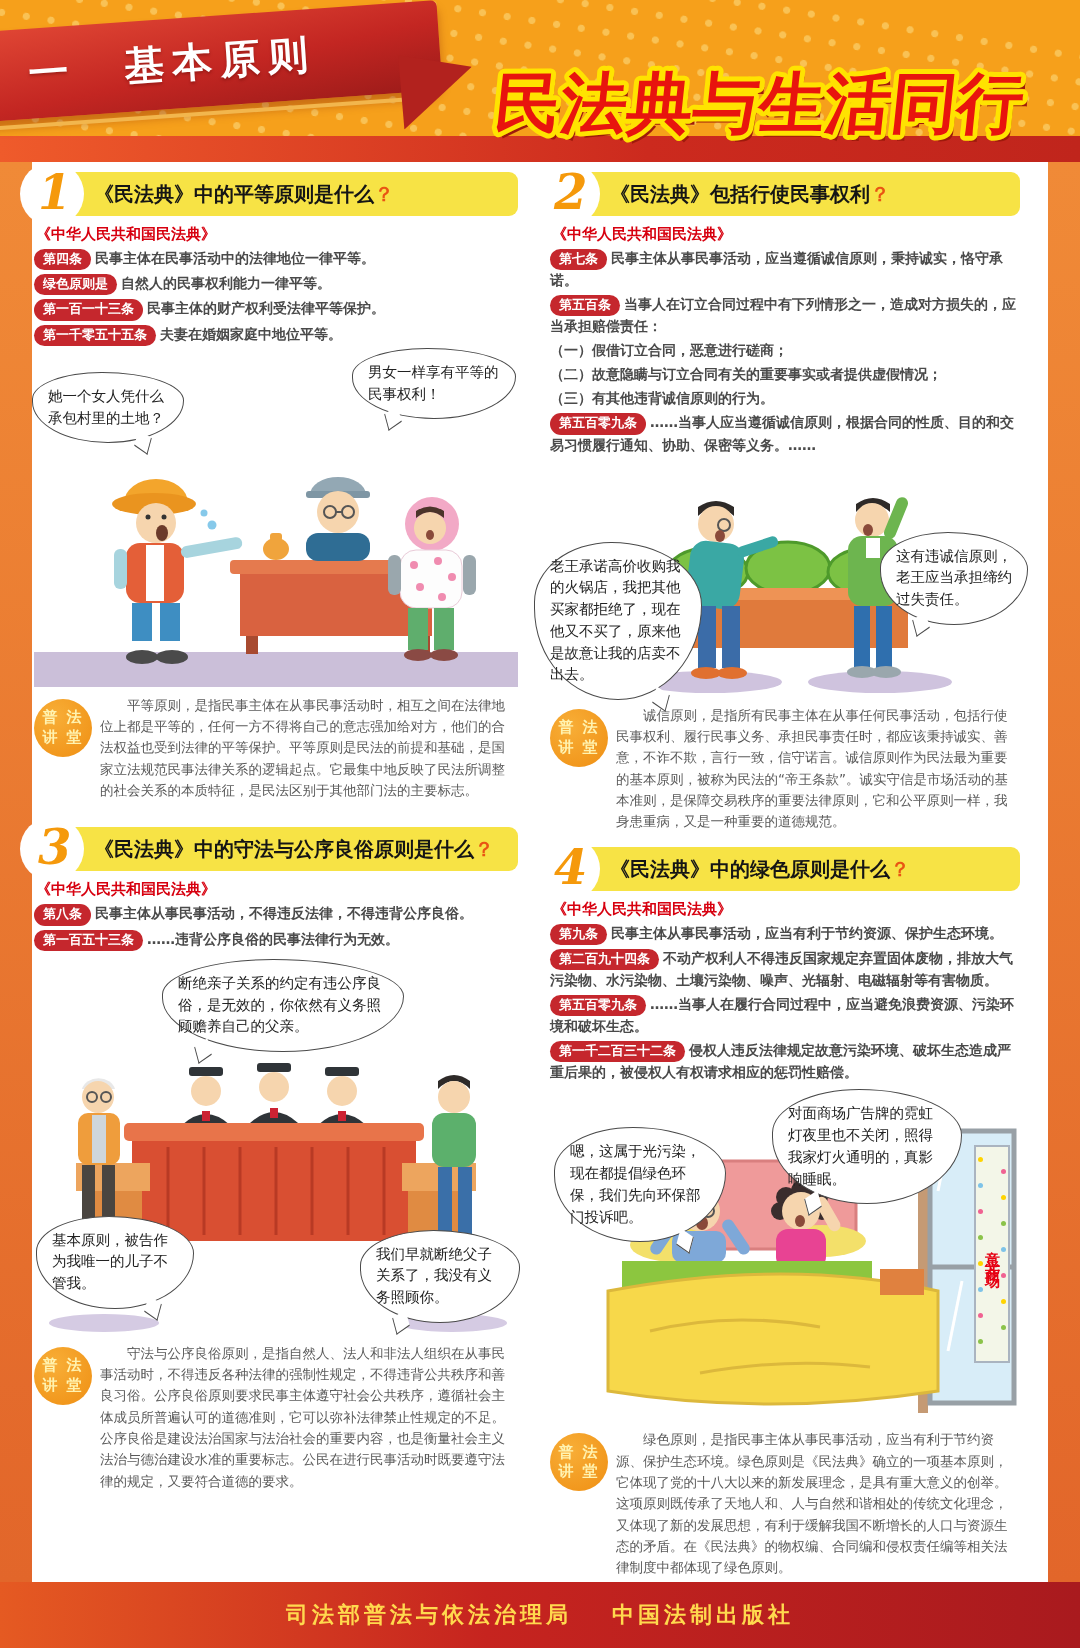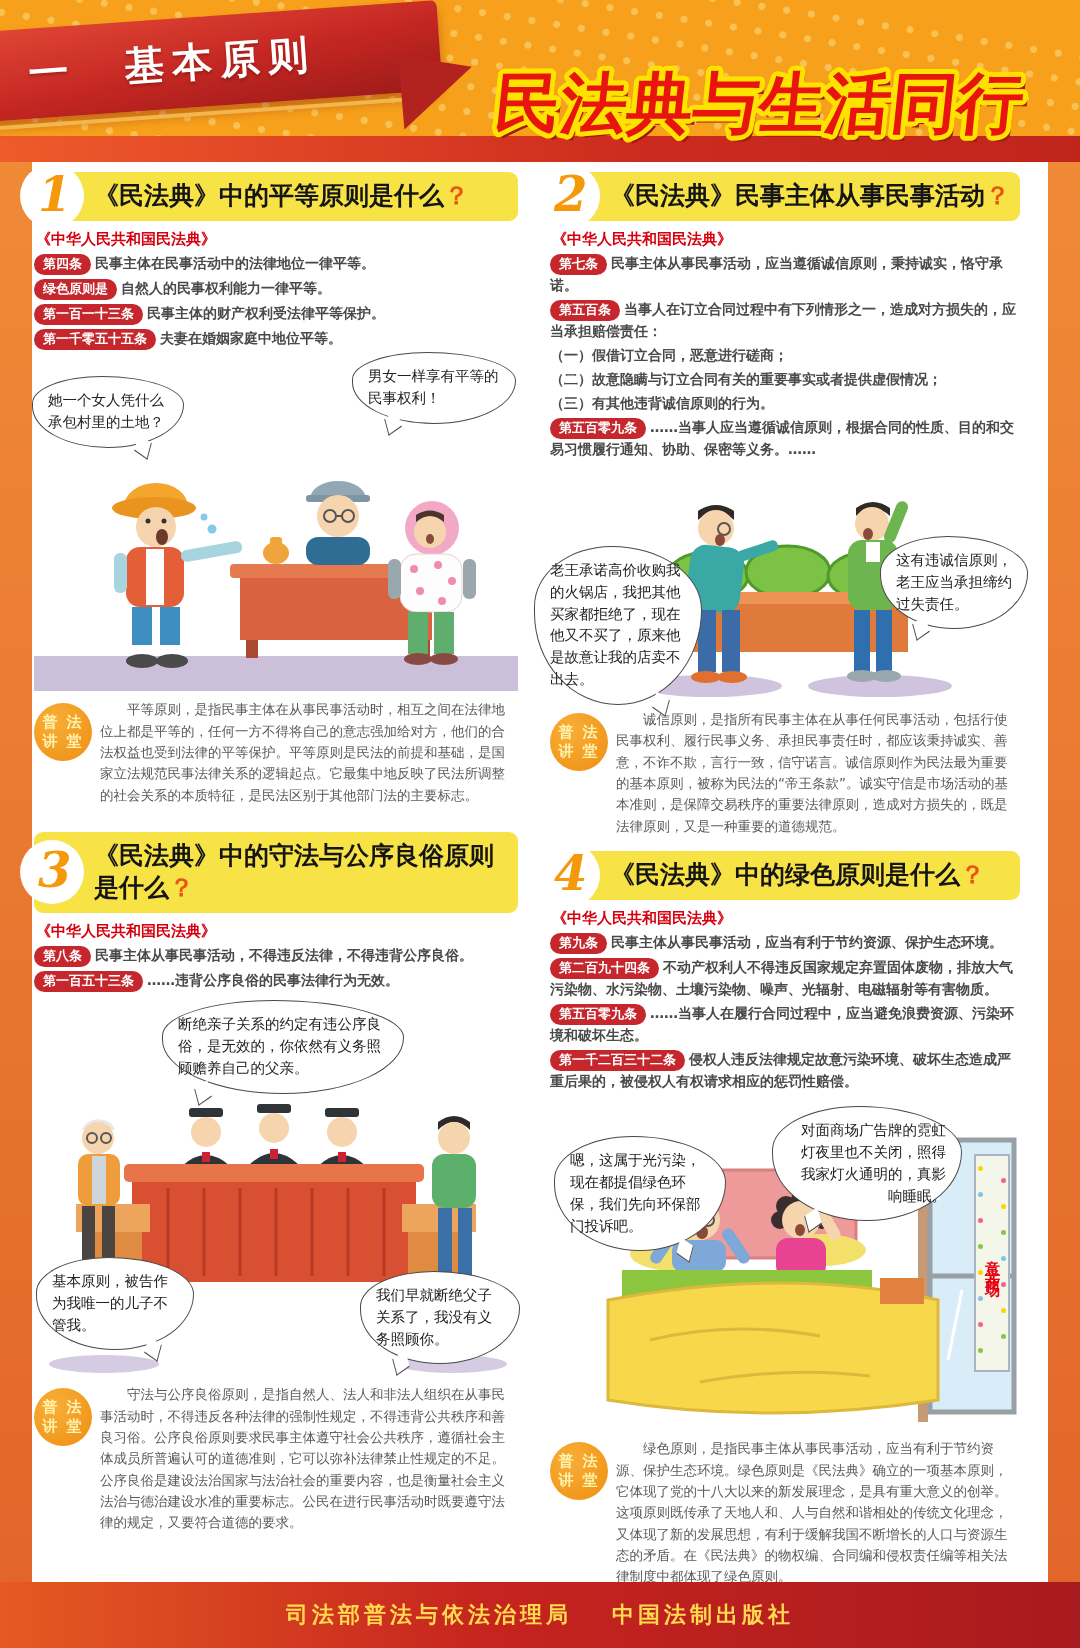--- a/index.html
+++ b/index.html
@@ -27,21 +27,21 @@
   .col{position:absolute;top:172px;}
   .col-left{left:34px;width:484px;}
   .col-right{left:550px;width:470px;}
   .sec{position:relative;}
   .sec-gap-left{margin-top:26px;}
   .sec-gap-right{margin-top:14px;}
 
   .banner{position:relative;background:#f7e345;border-radius:9px;padding:8px 10px 8px 60px;min-height:28px;display:flex;align-items:center;}
   .num-circle{position:absolute;left:-14px;top:50%;transform:translateY(-50%);width:64px;height:64px;background:#fff;border-radius:50%;}
   .num{position:absolute;left:4px;top:50%;transform:translateY(-54%);font-family:"DejaVu Serif",serif;font-style:italic;font-weight:bold;font-size:48px;color:#f5990b;}
-  .sec-title{margin:0;font-size:25px;font-weight:bold;color:#151515;line-height:1.3;}
+  .sec-title{margin:0;font-size:20px;font-weight:bold;color:#151515;line-height:1.3;}
   .qmark{color:#e95513;}
 
   .law-title{margin:9px 0 4px 2px;font-size:15px;font-weight:bold;color:#d7000f;}
   .articles{margin-top:2px;}
   .article{margin:3px 0;font-size:14px;line-height:1.5;color:#4a4a4a;font-weight:bold;}
   .pill{display:inline-block;background:#c5272d;color:#fff;font-size:13px;font-weight:bold;padding:1px 9px 2px;border-radius:11px;margin-right:4px;line-height:1.4;}
   .clause{font-weight:bold;}
 
   
   .scene{position:relative;margin-top:6px;}
@@ -57,21 +57,21 @@
   .tail-bl::after{bottom:-8px;left:32px;border-left:1.5px solid #4a4a4a;border-bottom:1.5px solid #4a4a4a;transform:rotate(-35deg) skewX(-20deg);}
 
   .b1a{left:-2px;top:20px;width:120px;}
   .b1b{right:2px;top:-4px;width:132px;}
   .b2a{left:-16px;top:80px;width:136px;}
   .b2b{right:-8px;top:70px;width:116px;}
   .b3c{left:128px;top:2px;width:210px;}
   .b3a{left:2px;bottom:26px;width:126px;}
   .b3b{right:-2px;bottom:12px;width:128px;}
   .b4a{left:4px;top:38px;width:140px;}
-  .b4b{right:58px;top:8px;width:158px;text-align:right;}
+  .b4b{right:58px;top:0px;width:158px;}
 
   
   .neon-sign{position:absolute;right:10px;top:56px;width:32px;height:214px;background:#f3f6e8;border:2px solid #aab4c0;display:flex;align-items:center;justify-content:center;z-index:2;}
   .neon-sign::before,.neon-sign::after{content:"";position:absolute;width:5px;height:5px;border-radius:50%;}
   .neon-sign::before{left:2px;top:10px;background:#ffd400;box-shadow:0 26px 0 #7ec3e8,0 52px 0 #f06292,0 78px 0 #8bc34a,0 104px 0 #ffd400,0 130px 0 #7ec3e8,0 156px 0 #f06292,0 182px 0 #8bc34a;}
   .neon-sign::after{right:2px;top:22px;background:#f06292;box-shadow:0 26px 0 #ffd400,0 52px 0 #8bc34a,0 78px 0 #7ec3e8,0 104px 0 #f06292,0 130px 0 #ffd400,0 156px 0 #8bc34a;}
   .neon-sign span{writing-mode:vertical-rl;text-orientation:upright;color:#e60012;font-family:"DejaVu Serif",serif;font-weight:bold;font-size:15px;letter-spacing:7px;}
 
   
   .lecture{position:relative;margin-top:8px;min-height:80px;}
@@ -262,21 +262,21 @@
       </div>
     </section>
   </div>
 
   <div class="col col-right">
 
     <section class="sec">
       <div class="banner">
         <div class="num-circle"></div>
         <span class="num">2</span>
-        <h2 class="sec-title"><span>《民法典》民事主体从事民事活动</span><span class="qmark">？</span></h2>
+        <h2 class="sec-title"><span>《民法典》包括行使民事权利</span><span class="qmark">？</span></h2>
       </div>
       <div class="law-title">《中华人民共和国民法典》</div>
       <div class="articles">
         <p class="article"><span class="pill">第七条</span><span>民事主体从事民事活动，应当遵循诚信原则，秉持诚实，恪守承诺。</span></p>
         <p class="article"><span class="pill">第五百条</span><span>当事人在订立合同过程中有下列情形之一，造成对方损失的，应当承担赔偿责任：</span></p>
         <p class="article clause">（一）假借订立合同，恶意进行磋商；</p>
         <p class="article clause">（二）故意隐瞒与订立合同有关的重要事实或者提供虚假情况；</p>
         <p class="article clause">（三）有其他违背诚信原则的行为。</p>
         <p class="article"><span class="pill">第五百零九条</span><span>……当事人应当遵循诚信原则，根据合同的性质、目的和交易习惯履行通知、协助、保密等义务。……</span></p>
       </div>
@@ -313,21 +313,21 @@
           <ellipse cx="336" cy="200" rx="15" ry="6" fill="#9aa7ad"></ellipse>
         </svg>
         <div class="bubble b2a tail-br">老王承诺高价收购我的火锅店，我把其他买家都拒绝了，现在他又不买了，原来他是故意让我的店卖不出去。</div>
         <div class="bubble b2b tail-bl">这有违诚信原则，老王应当承担缔约过失责任。</div>
       </div>
       <div class="lecture">
         <div class="badge">
             <span>普 法</span>
             <span>讲 堂</span>
           </div>
-        <p class="lecture-text">诚信原则，是指所有民事主体在从事任何民事活动，包括行使民事权利、履行民事义务、承担民事责任时，都应该秉持诚实、善意，不诈不欺，言行一致，信守诺言。诚信原则作为民法最为重要的基本原则，被称为民法的“帝王条款”。诚实守信是市场活动的基本准则，是保障交易秩序的重要法律原则，造成对方损失的，既是法律原则，又是一种重要的道德规范。</p>
+        <p class="lecture-text">诚信原则，是指所有民事主体在从事任何民事活动，包括行使民事权利、履行民事义务、承担民事责任时，都应该秉持诚实、善意，不诈不欺，言行一致，信守诺言。诚信原则作为民法最为重要的基本原则，被称为民法的“帝王条款”。诚实守信是市场活动的基本准则，是保障交易秩序的重要法律原则，它和公平原则一样，我身患重病，又是一种重要的道德规范。</p>
       </div>
     </section>
 
     <section class="sec sec-gap-right">
       <div class="banner">
         <div class="num-circle"></div>
         <span class="num">4</span>
         <h2 class="sec-title"><span>《民法典》中的绿色原则是什么</span><span class="qmark">？</span></h2>
       </div>
       <div class="law-title">《中华人民共和国民法典》</div>

